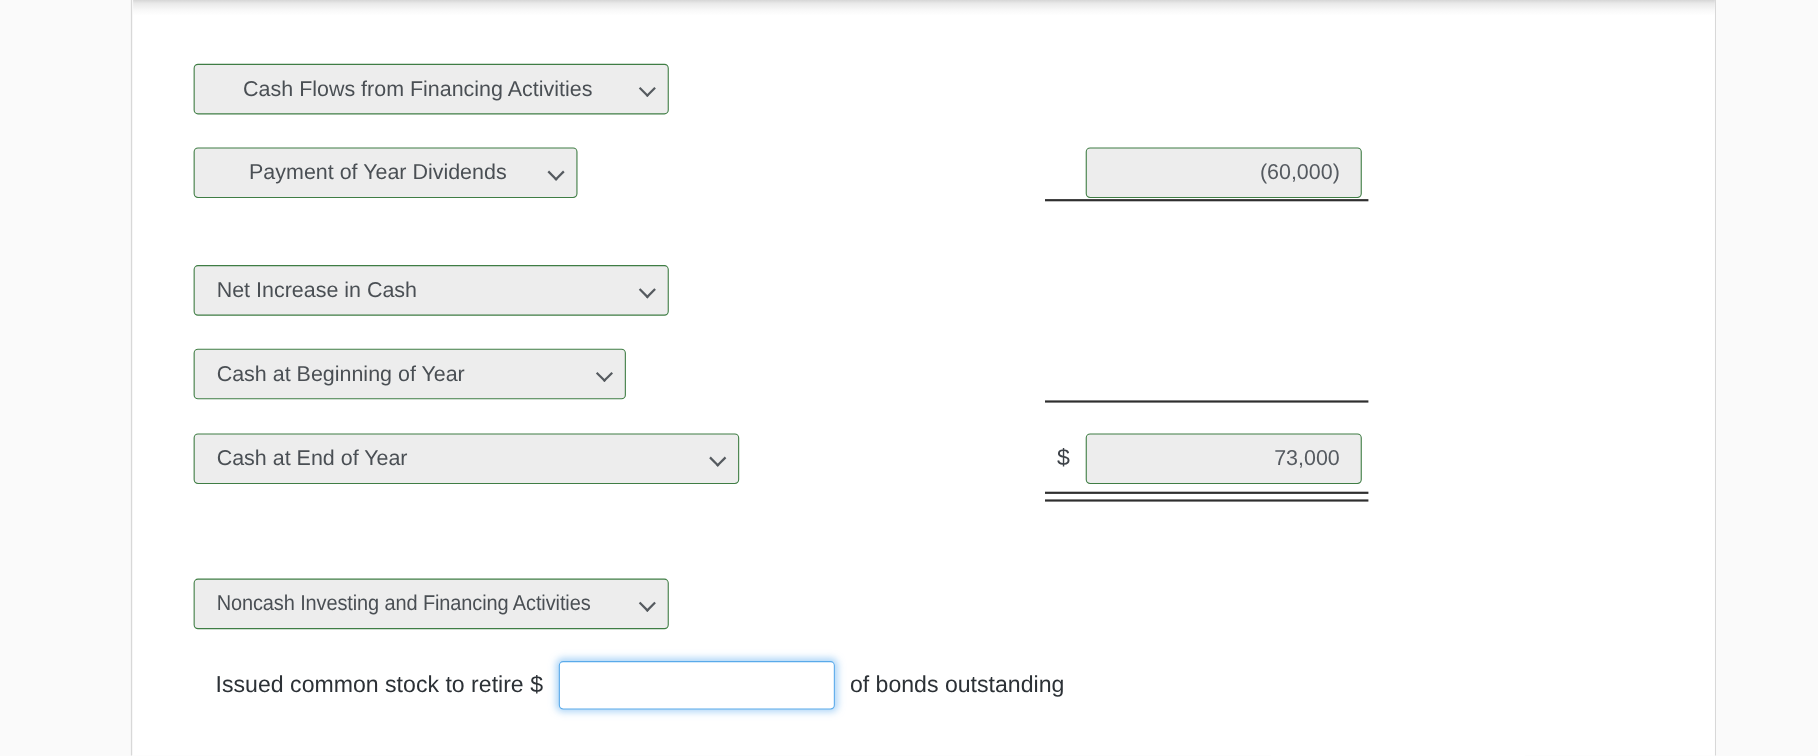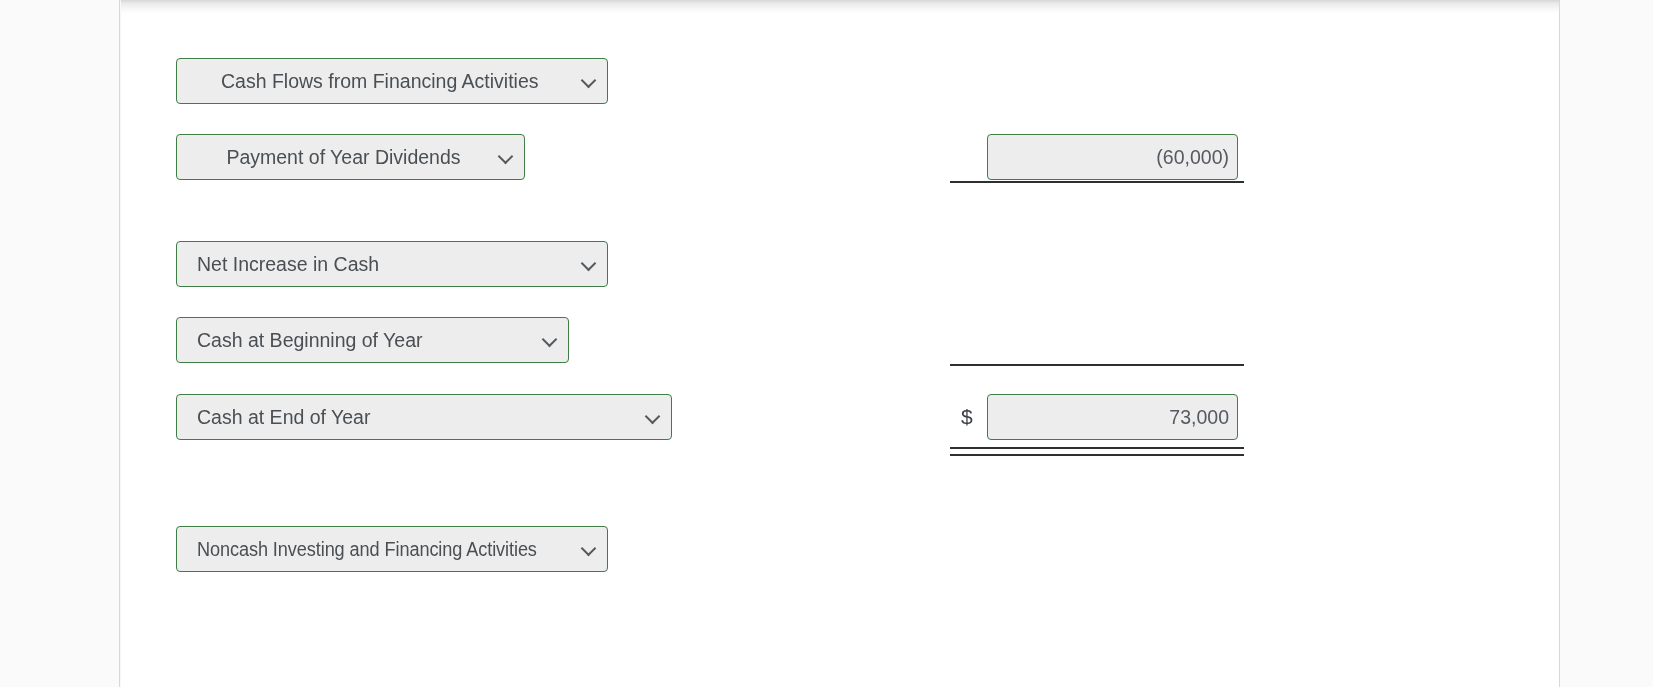--- a/index.html
+++ b/index.html
@@ -105,21 +105,21 @@
     width: 251px;
     height: 46px;
     box-sizing: border-box;
     background: #ededed;
     border: 1px solid #3f7d44;
     border-radius: 4px;
     color: #555a60;
     font-size: 19.5px;
     text-align: right;
     line-height: 44px;
-    padding-right: 8px;
+    padding-right: 19px;
     cursor: text;
     overflow: hidden;
     white-space: nowrap;
   }
   .dollar-sign {
     position: absolute;
     font-size: 21px;
     color: #3d4248;
     line-height: 46px;
   }
@@ -206,15 +206,22 @@
     </div>
     <div class="dollar-sign" style="left:840px; top:394px;">$</div>
     <div class="amt-box" style="left:866px; top:394px;">73,000</div>
     <div class="rule double" style="left:829px; top:447px; width:294px;"></div>
 
     <div class="acct-select squeeze" style="left:55px; top:526px; width:432px;">
       <span class="sel-text">Noncash Investing and Financing Activities</span>
       <span class="chev"></span>
     </div>
 
+    <div class="note-line" style="left:75px; top:601px;">
+      <span>Issued common stock to retire $</span>
+      <span class="note-input-wrap">
+        <input class="note-input" type="text" value="" style="">
+      </span>
+      <span>of bonds outstanding</span>
+    </div>
 
   </div>
 </div>
 
 </body></html>

